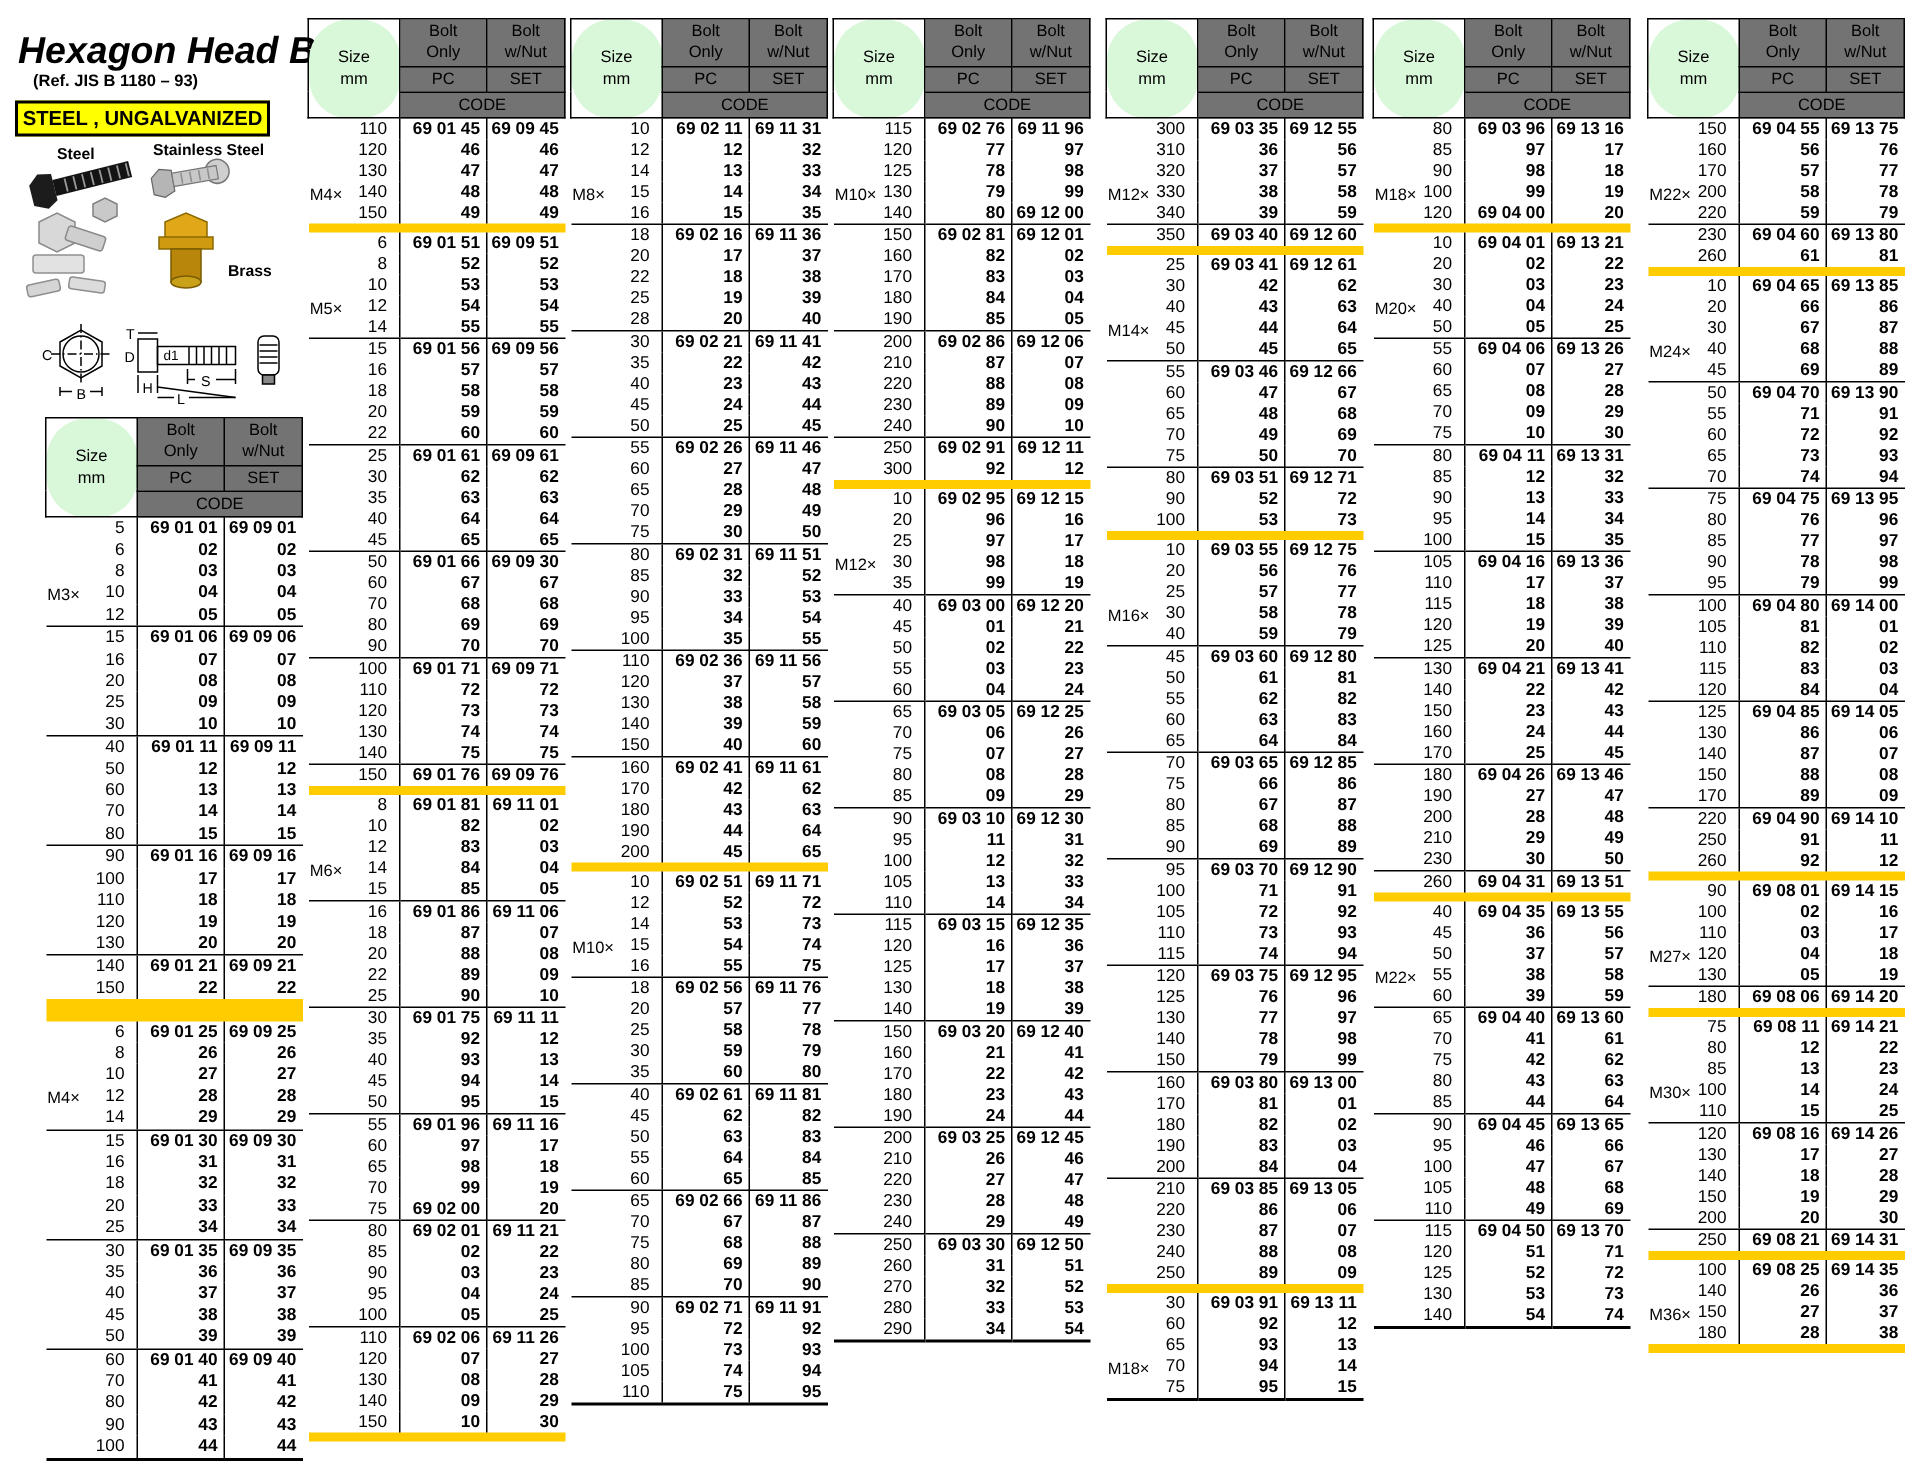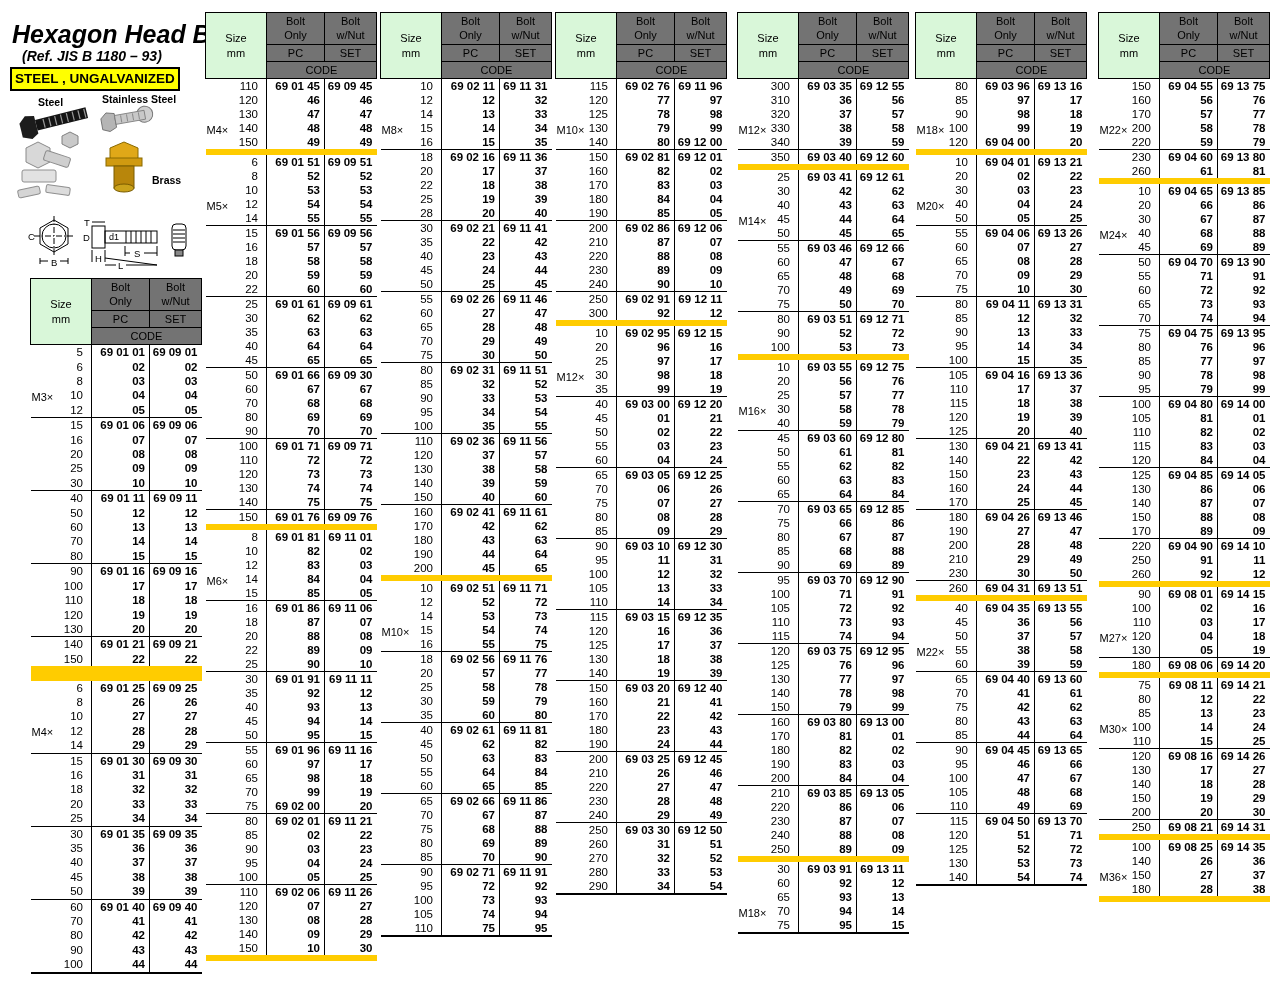--- a/index.html
+++ b/index.html
@@ -5,40 +5,40 @@
   html,body { margin:0; padding:0; background:#ffffff; }
   body { width:1286px; height:984px; overflow:hidden;
          font-family:"Liberation Sans", sans-serif; color:#000; }
   .page { position:relative; width:1286px; height:984px; }
 
   
   .left-panel { position:absolute; left:0; top:0; width:202px; height:984px; }
   .title { position:absolute; left:12px; top:20px; width:190px;
            font-style:italic; font-weight:bold; font-size:25px; white-space:nowrap; }
   .subtitle { position:absolute; left:22px; top:48px;
-              font-style:italic; font-weight:bold; font-size:14px; white-space:nowrap; }
+              font-weight:bold; font-size:11px; white-space:nowrap; }
   .banner { position:absolute; left:10px; top:67px; width:166px; height:20px;
             background:#ffff00; border:2px solid #000; font-weight:bold;
             font-size:13.5px; text-align:center; line-height:20px; white-space:nowrap; }
   svg text { font-family:"Liberation Sans", sans-serif; }
 
   
   .tcol { position:absolute; top:12px; }
   #t0 { left:30px; top:278px; }
   #t1 { left:205px; }
   #t2 { left:380px; }
   #t3 { left:555px; }
   #t4 { left:737px; }
   #t5 { left:915px; }
   #t6 { left:1098px; }
 
   table.bolt-table { border-collapse:collapse; table-layout:fixed; }
   .bolt-table th { border:1.5px solid #000; font-weight:normal;
                    font-size:11px; line-height:1.3; padding:1px 0; }
-  .bolt-table th.szh { background:#d9f7d9; width:60px; }
+  .bolt-table th.szh { background:#d9f7d9; width:60px;border-radius:27px; }
   .bolt-table th.cyh { background:#737373; }
   .bolt-table th.c1 { width:57px; }
   .bolt-table th.c2 { width:51px; }
   .bolt-table td { padding:0; height:14px; line-height:14px;
                    font-size:11.5px; white-space:nowrap; overflow:visible; }
   #t0 .bolt-table td { height:14.4px; line-height:14.4px; }
   td.sz { text-align:right; padding-right:8px; position:relative; }
   span.pfx { position:absolute; left:1px; top:16px; font-size:11px; }
   td.pc, td.set { text-align:right; font-weight:bold; padding-right:4px; }
   td.pc { border-left:1.5px solid #000; border-right:1.5px solid #000; }
@@ -608,21 +608,21 @@
             <td class="pc">89</td>
             <td class="set">09</td>
           </tr>
           <tr class="r sepb">
             <td class="sz">25</td>
             <td class="pc">90</td>
             <td class="set">10</td>
           </tr>
           <tr class="r">
             <td class="sz">30</td>
-            <td class="pc">69 01 91</td>
+            <td class="pc">69 01 75</td>
             <td class="set">69 11 11</td>
           </tr>
           <tr class="r">
             <td class="sz">35</td>
             <td class="pc">92</td>
             <td class="set">12</td>
           </tr>
           <tr class="r">
             <td class="sz">40</td>
             <td class="pc">93</td>

